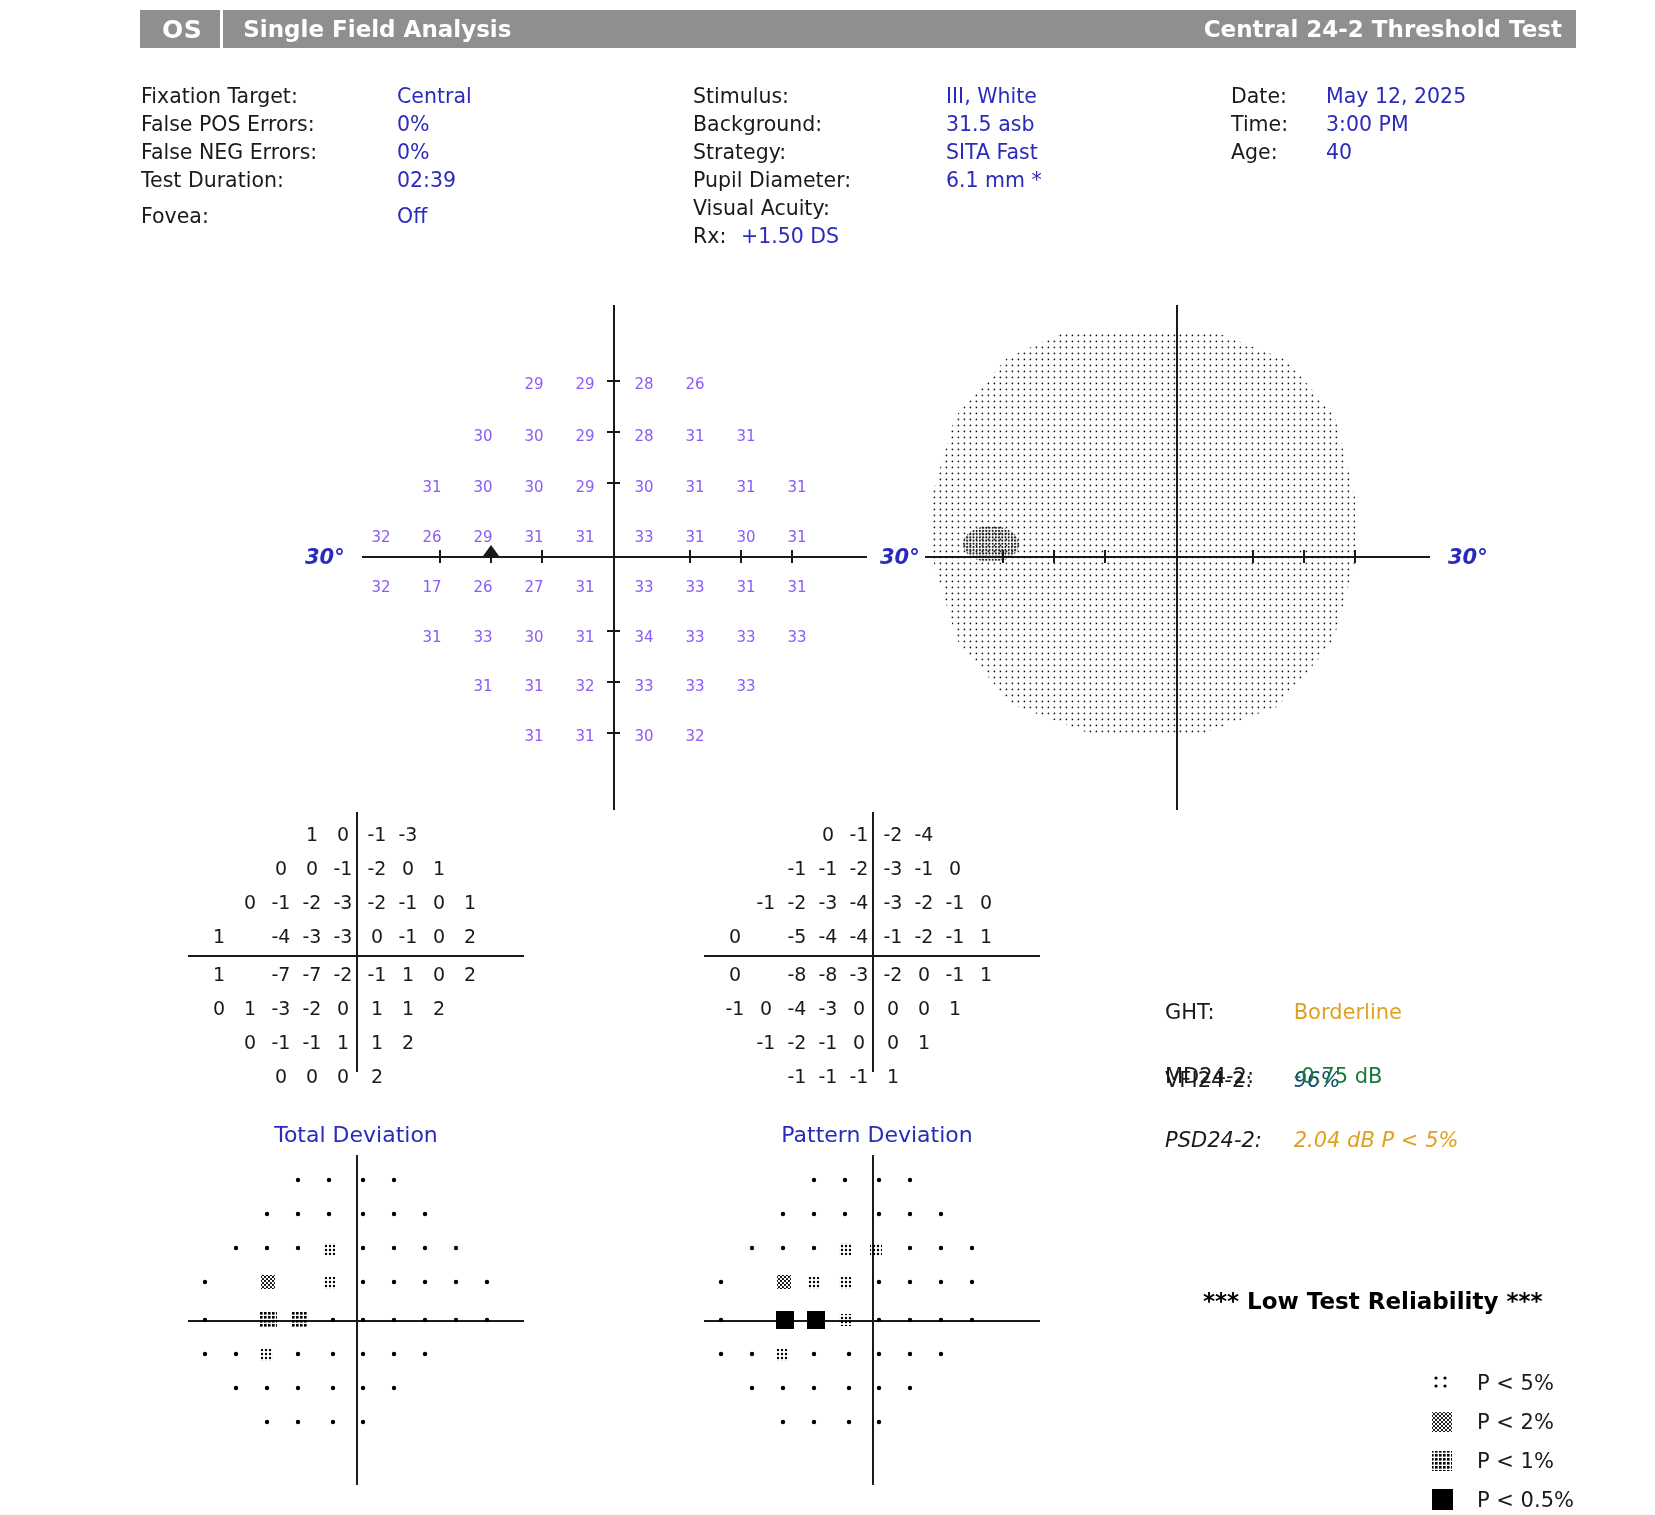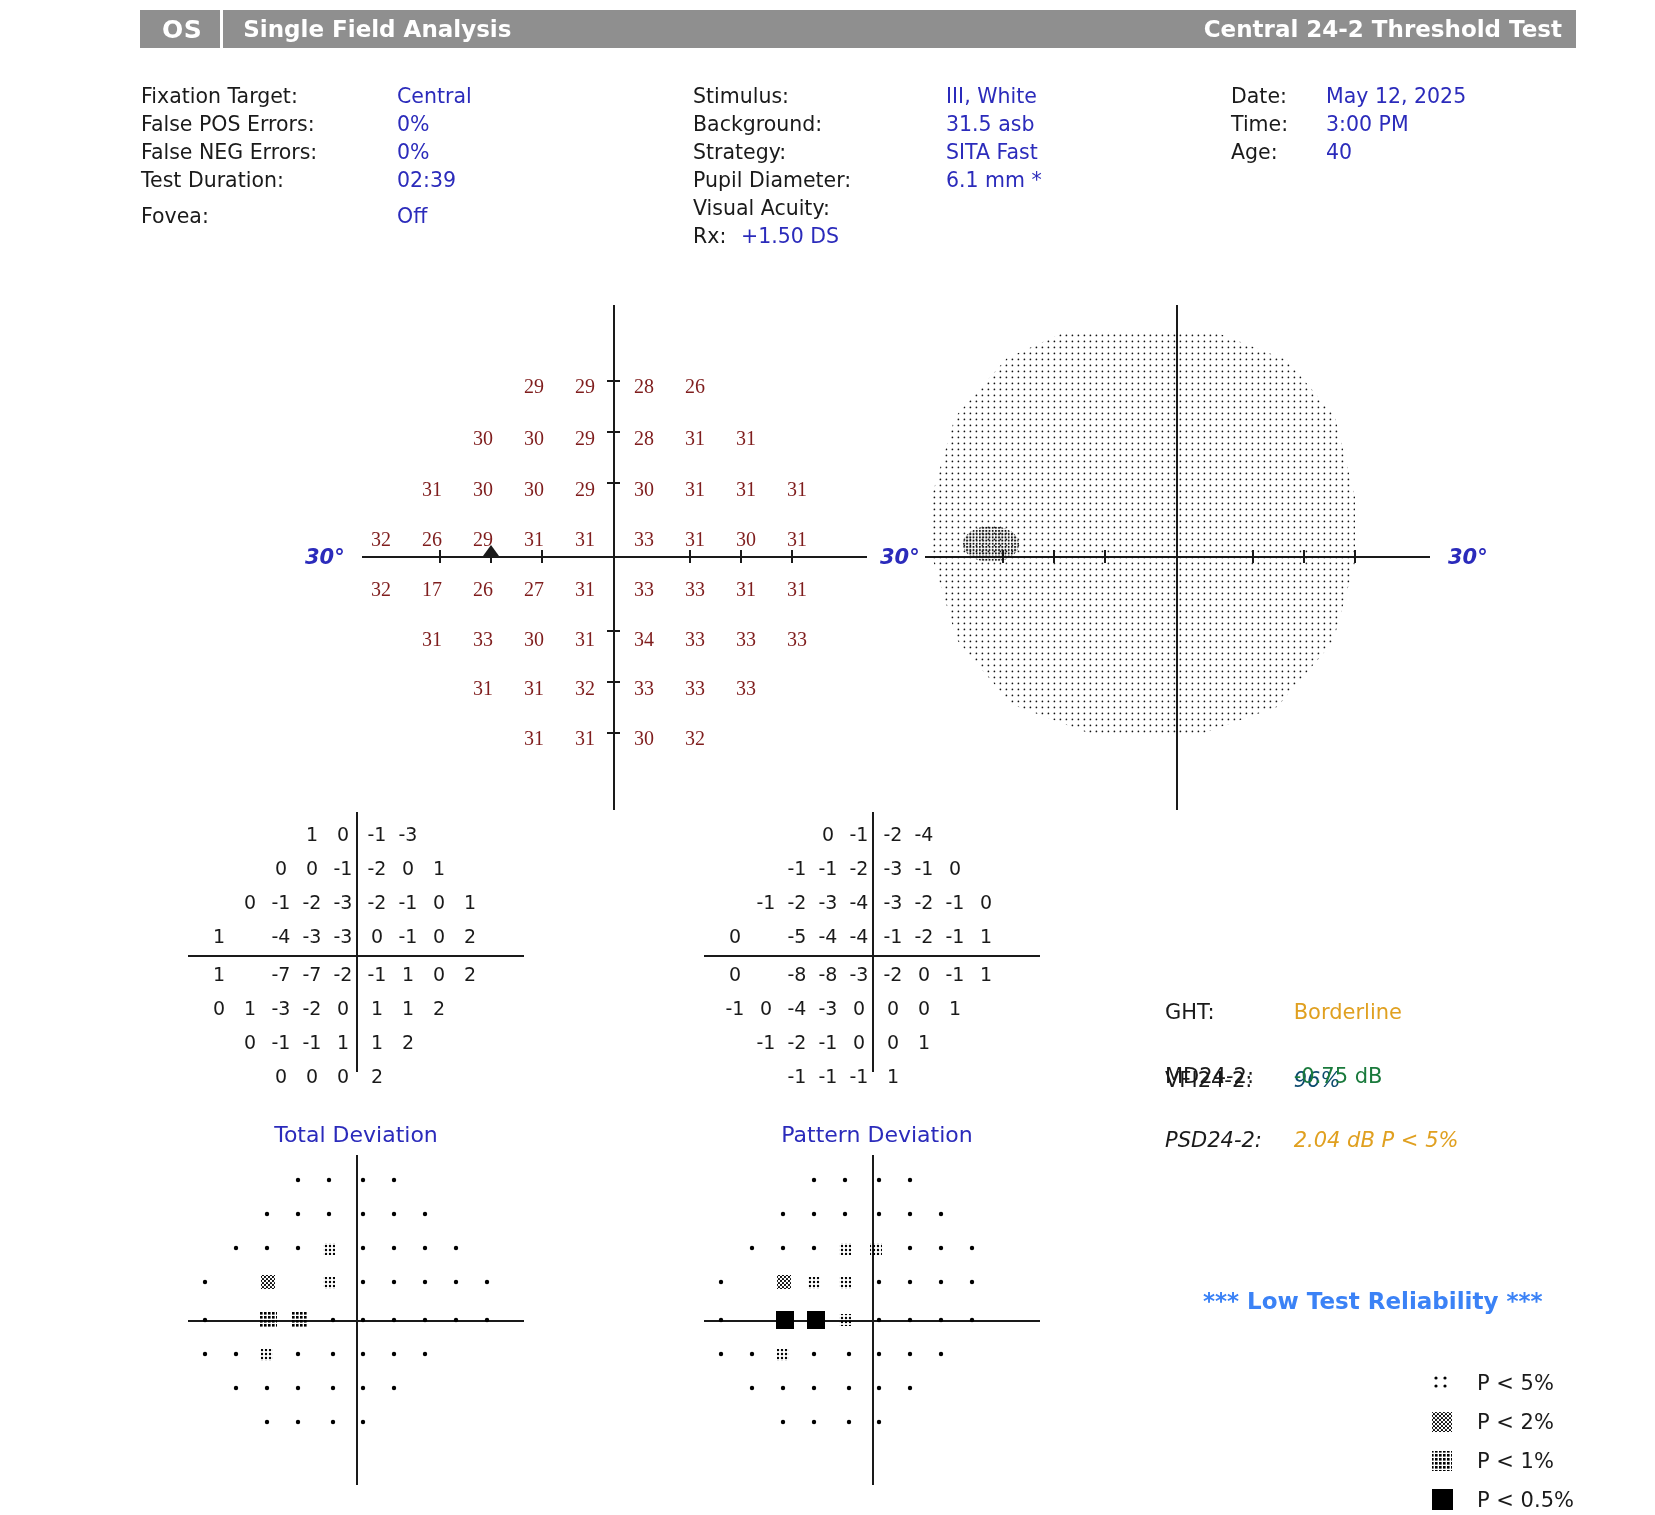--- a/index.html
+++ b/index.html
@@ -109,25 +109,24 @@
   }
   .deg-label {
     position: absolute;
     color: #2b2bbb;
     font-style: italic;
     font-size: 21px;
     font-weight: bold;
   }
   .num {
     position: absolute;
-    font-size: 20px;
-    color: #7f1d1d;
+    font-size: 15px;
+    color: #8b5cf6;
     text-align: center;
     width: 34px;
-    font-family: Liberation Serif, serif;
   }
   .blind-marker {
     position: absolute;
     width: 0; height: 0;
     border-left: 8px solid transparent;
     border-right: 8px solid transparent;
     border-bottom: 11px solid #1a1a1a;
   }
 
   
@@ -165,21 +164,21 @@
   .c-blue { color: #0c4a6e; font-style: italic; }
   .c-green { color: #1a7a3c; }
   .c-amber { color: #e0a020; }
 
   .lowrel {
     position: absolute;
     left: 1203px;
     top: 1288px;
     font-size: 23px;
     font-weight: bold;
-    color: #3b82f6;
+    color: #000000;
     white-space: nowrap;
   }
 
   
   .legend {
     position: absolute;
     left: 1425px;
     top: 1363px;
   }
   .legend-row {

